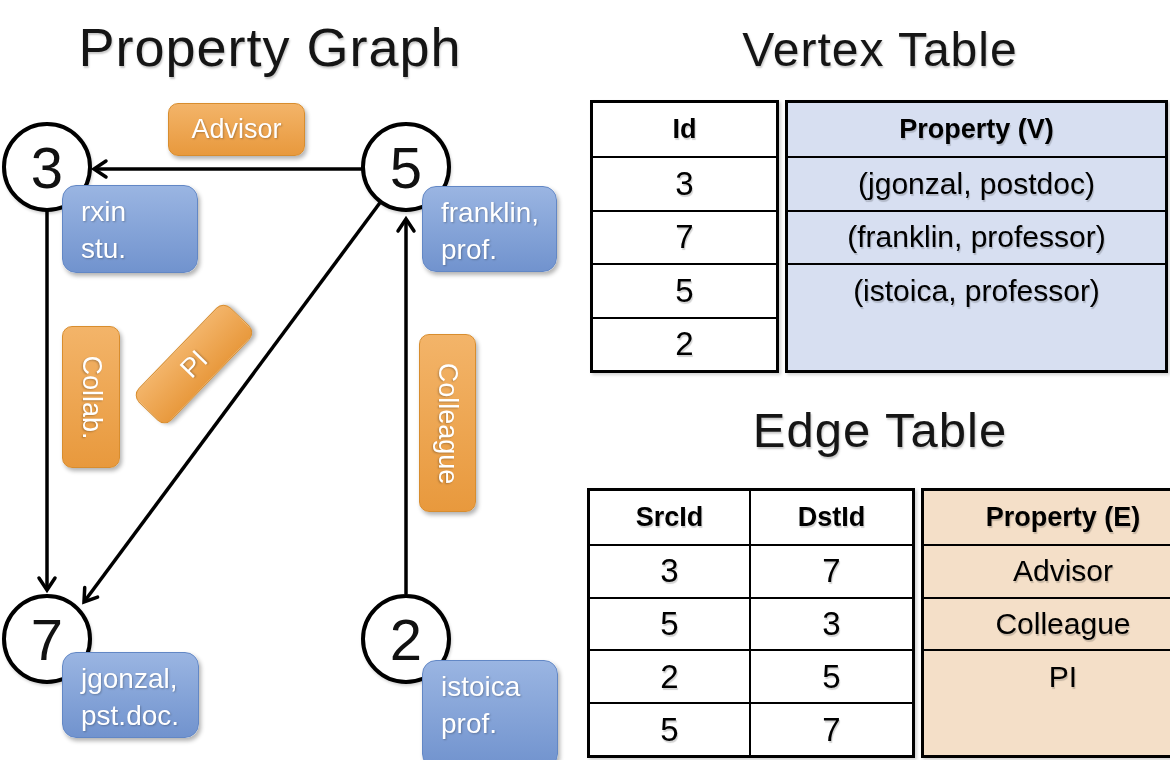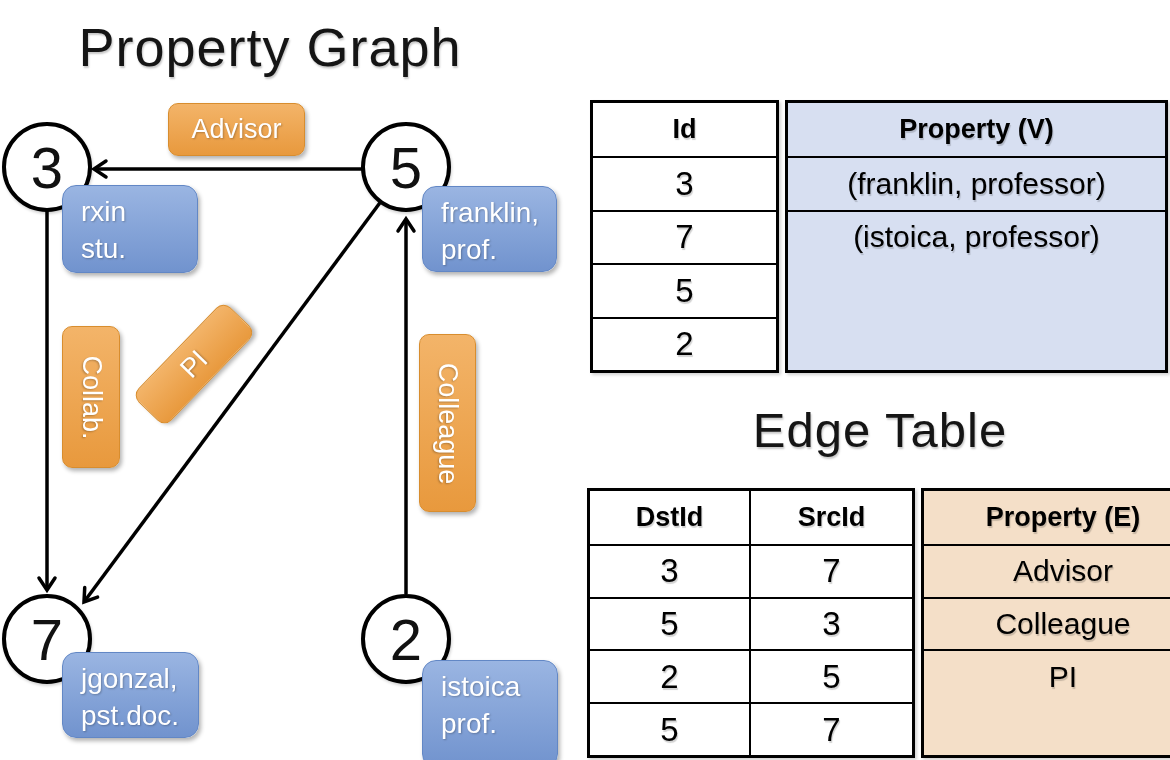--- a/index.html
+++ b/index.html
@@ -82,20 +82,21 @@
   .et-prop{left:921px;top:488px;width:284px;height:270px;background:#f4dfc8;
           grid-template-rows:repeat(5,1fr);}
   .et-prop .cell:nth-child(n+2){border-top:2.5px solid #000;}
 </style>
 </head>
 <body>
 
 <div class="stage">
 
   <div class="title title-graph">Property Graph</div>
+  <div class="title title-vertex">Vertex Table</div>
   <div class="title title-edge">Edge Table</div>
 
   <svg class="edges" viewBox="0 0 1170 760">
     <defs>
       <marker id="arrow" markerWidth="30" markerHeight="24" refX="0" refY="0" orient="auto" markerUnits="userSpaceOnUse" viewBox="-15 -12 30 24">
         <path d="M -12 -8 L 0 0 L -12 8" fill="none" stroke="#000" stroke-width="3.5" stroke-linecap="round"></path>
       </marker>
     </defs>
     <line x1="362" y1="169" x2="94" y2="169" stroke="#000" stroke-width="3.5" marker-end="url(#arrow)"></line>
     <line x1="47" y1="211" x2="47" y2="590" stroke="#000" stroke-width="3.5" marker-end="url(#arrow)"></line>
@@ -149,27 +150,28 @@
   <div class="table vt-id">
     <div class="cell hdr">Id</div>
     <div class="cell num">3</div>
     <div class="cell num">7</div>
     <div class="cell num">5</div>
     <div class="cell num">2</div>
   </div>
 
   <div class="table vt-prop">
     <div class="cell hdr">Property (V)</div>
+    <div class="cell">(jgonzal, postdoc)</div>
     <div class="cell">(franklin, professor)</div>
     <div class="cell">(istoica, professor)</div>
   </div>
 
   <div class="table et-ids">
+    <div class="cell hdr">SrcId</div>
     <div class="cell hdr">DstId</div>
-    <div class="cell hdr">SrcId</div>
     <div class="cell num">3</div>
     <div class="cell num">7</div>
     <div class="cell num">5</div>
     <div class="cell num">3</div>
     <div class="cell num">2</div>
     <div class="cell num">5</div>
     <div class="cell num">5</div>
     <div class="cell num">7</div>
   </div>
 

